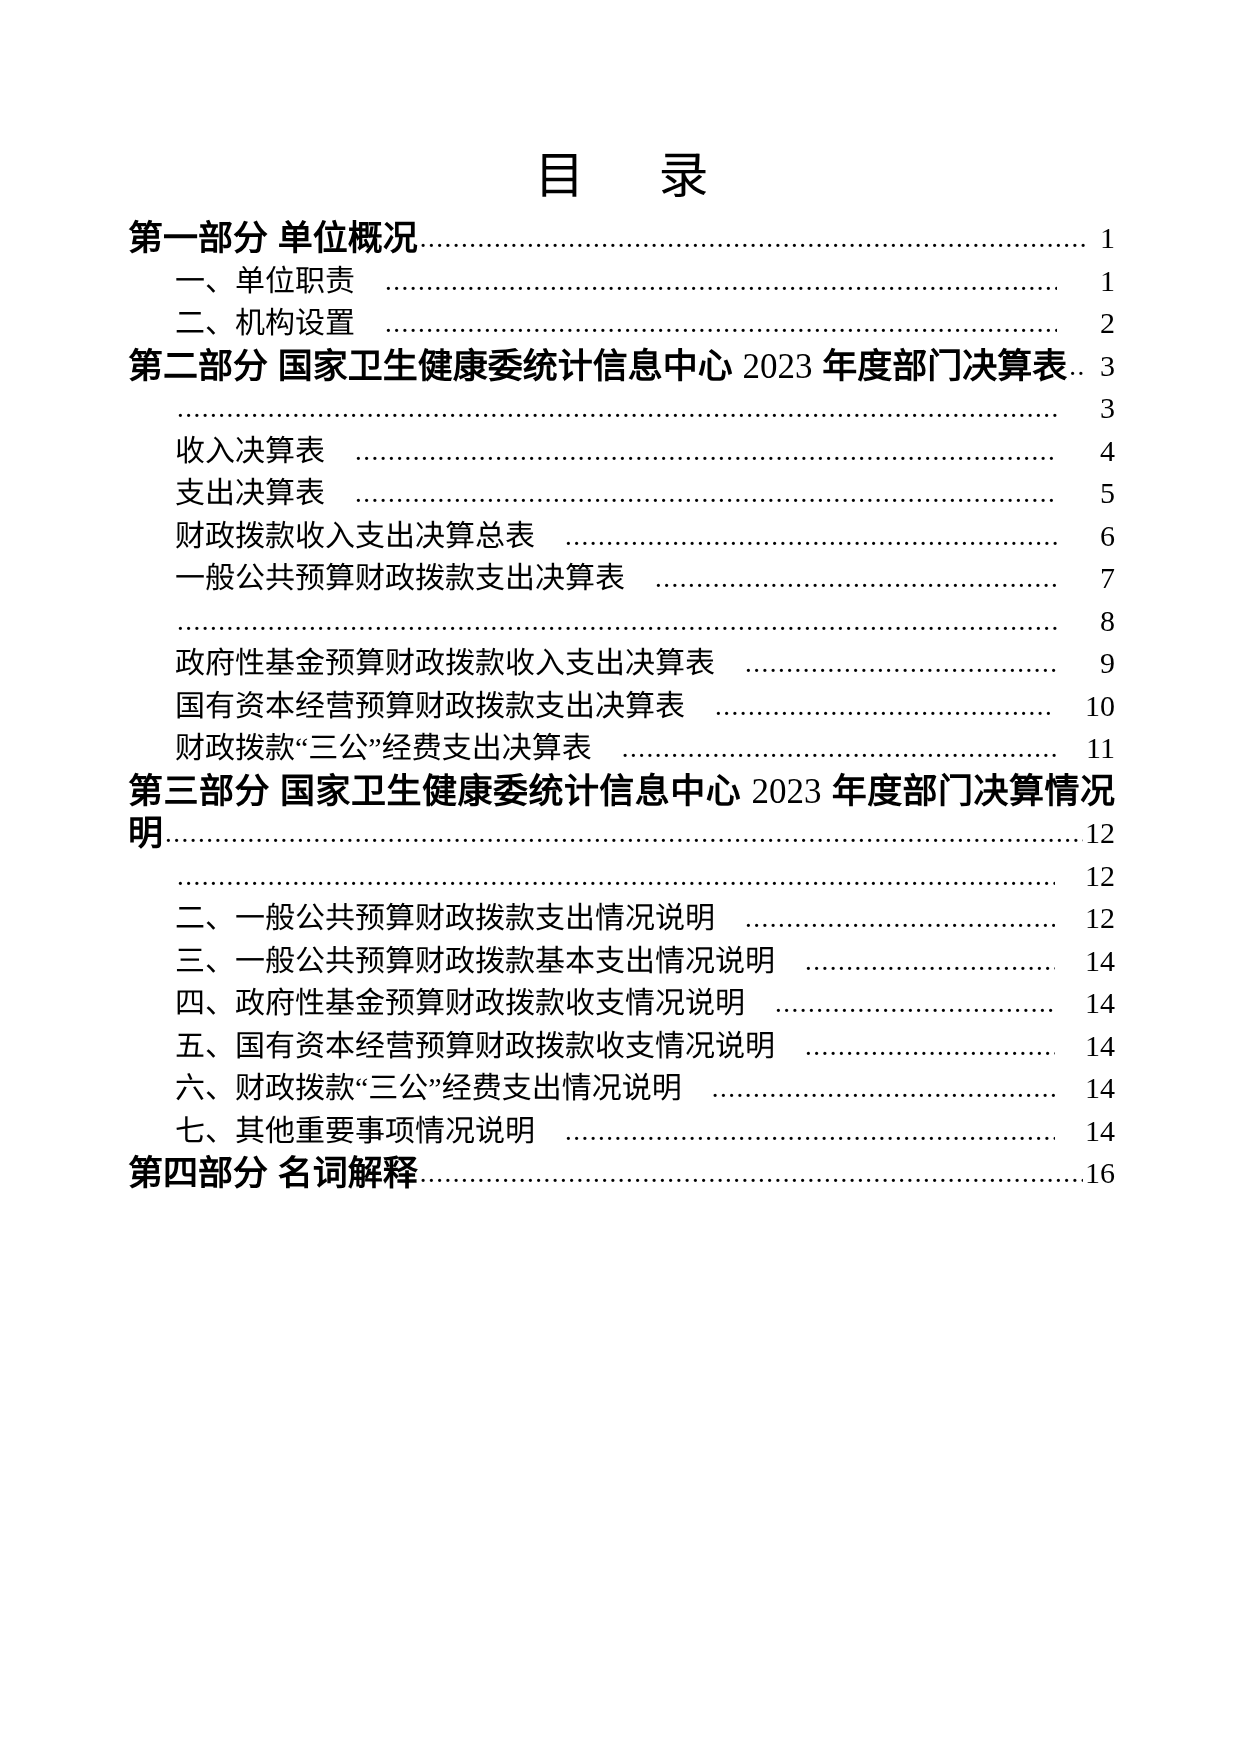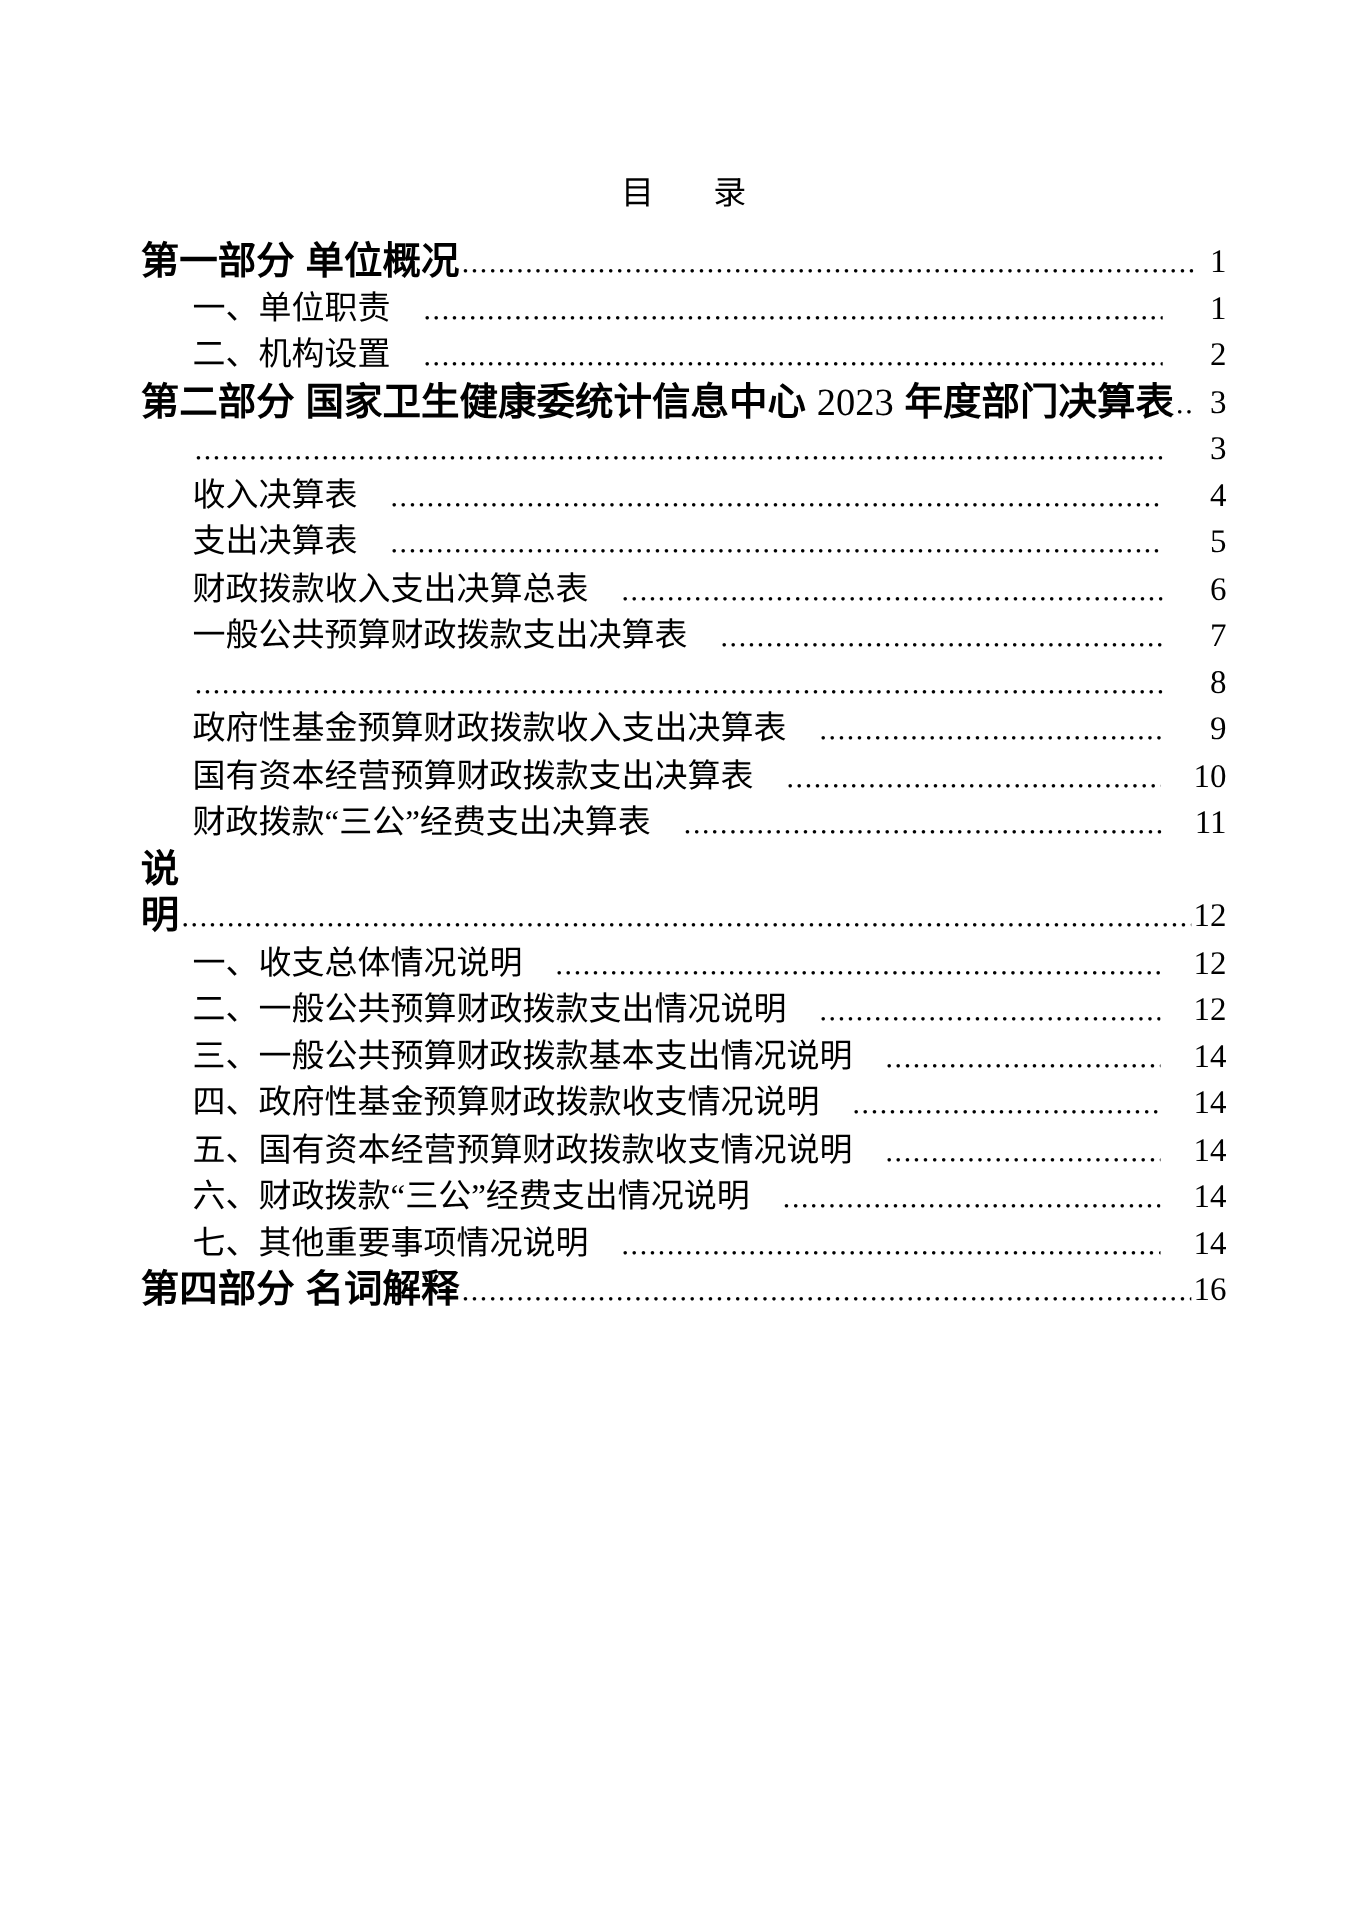--- a/index.html
+++ b/index.html
@@ -12,31 +12,31 @@
   .page {
     position: relative;
     width: 1241px; height: 1755px;
     background: #ffffff;
     padding: 147px 126px 0 128px;
     overflow: hidden;
   }
   .doc-title {
     font-family: "Liberation Serif", "DejaVu Serif", serif;
     font-weight: 400;
-    font-size: 30px;
+    font-size: 50px;
     line-height: 58px;
     text-align: center;
     letter-spacing: 12px;
     text-indent: 12px;
     margin-bottom: 12px;
     white-space: pre;
   }
   .toc-row {
     display: flex;
-    align-items: flex-end;
+    align-items: flex-start;
     height: 42.5px;
     line-height: 42.5px;
     overflow: hidden;
   }
   .row-part {
     font-family: "Liberation Sans", "DejaVu Sans", sans-serif;
     font-weight: 700;
     font-size: 35px;
   }
   .row-item {
@@ -148,21 +148,20 @@
       </div>
       <div class="toc-row row-part">
         <span class="toc-label justify">第三部分 国家卫生健康委统计信息中心 <span class="num">2023</span> 年度部门决算情况说</span>
       </div>
       <div class="toc-row row-part">
         <span class="toc-label">明</span>
         <span class="toc-dots">..........................................................................................................................................................................</span>
         <span class="toc-page-num">12</span>
       </div>
       <div class="toc-row row-item">
-        <span class="toc-label">一、收支总体情况说明</span>
         <span class="toc-dots">..........................................................................................................................................................................</span>
         <span class="toc-page-num">12</span>
       </div>
       <div class="toc-row row-item">
         <span class="toc-label">二、一般公共预算财政拨款支出情况说明</span>
         <span class="toc-dots">..........................................................................................................................................................................</span>
         <span class="toc-page-num">12</span>
       </div>
       <div class="toc-row row-item">
         <span class="toc-label">三、一般公共预算财政拨款基本支出情况说明</span>

